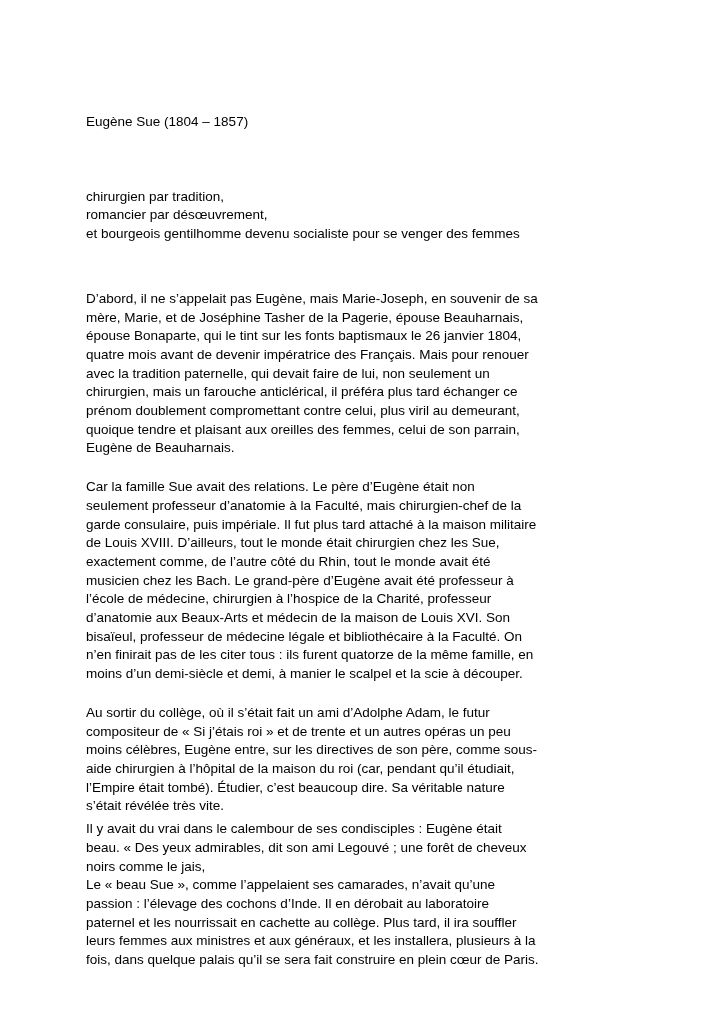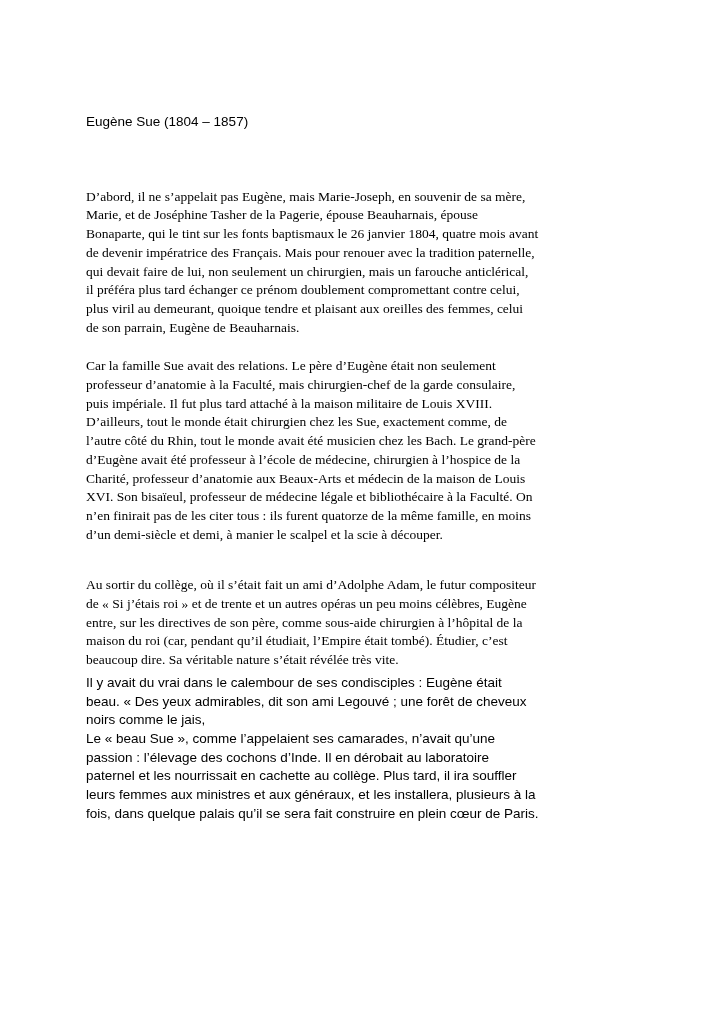--- a/index.html
+++ b/index.html
@@ -12,33 +12,38 @@
     color: #000000;
     font-family: "Liberation Sans", "DejaVu Sans", sans-serif;
     font-size: 13.5px;
     line-height: 18.7px;
     padding: 113px 85px 0 86px;
     overflow: hidden;
   }
   .title { margin: 0 0 56px 0; }
   .epigraph { margin: 0 0 46px 0; }
   .epigraph p { margin: 0; }
-  .para { margin: 0 0 20px 0; font-family: Liberation Serif, serif; }
-  .para.pre-heading { margin-bottom: 32px; }
+  .para { margin: 0 0 20px 0; }
+  .para.pre-heading { margin-bottom: 20px; }
   .heading { font-weight: bold; margin: 12px 0 31px 0; }
   .para.small-gap { margin-bottom: 4px; }
   .para-group p { margin: 0; }
 </style>
 </head>
 <body>
 
 <div class="page">
 
   <p class="title">Eugène Sue (1804 – 1857)</p>
 
+  <div class="epigraph">
+    <p>chirurgien par tradition,</p>
+    <p>romancier par désœuvrement,</p>
+    <p>et bourgeois gentilhomme devenu socialiste pour se venger des femmes</p>
+  </div>
 
   <p class="para">D’abord, il ne s’appelait pas Eugène, mais Marie-Joseph, en souvenir de sa mère, Marie, et de Joséphine Tasher de la Pagerie, épouse Beauharnais, épouse Bonaparte, qui le tint sur les fonts baptismaux le 26 janvier 1804, quatre mois avant de devenir impératrice des Français. Mais pour renouer avec la tradition paternelle, qui devait faire de lui, non seulement un chirurgien, mais un farouche anticlérical, il préféra plus tard échanger ce prénom doublement compromettant contre celui, plus viril au demeurant, quoique tendre et plaisant aux oreilles des femmes, celui de son parrain, Eugène de Beauharnais.</p>
 
   <p class="para pre-heading">Car la famille Sue avait des relations. Le père d’Eugène était non seulement professeur d’anatomie à la Faculté, mais chirurgien-chef de la garde consulaire, puis impériale. Il fut plus tard attaché à la maison militaire de Louis XVIII. D’ailleurs, tout le monde était chirurgien chez les Sue, exactement comme, de l’autre côté du Rhin, tout le monde avait été musicien chez les Bach. Le grand-père d’Eugène avait été professeur à l’école de médecine, chirurgien à l’hospice de la Charité, professeur d’anatomie aux Beaux-Arts et médecin de la maison de Louis XVI. Son bisaïeul, professeur de médecine légale et bibliothécaire à la Faculté. On n’en finirait pas de les citer tous : ils furent quatorze de la même famille, en moins d’un demi-siècle et demi, à manier le scalpel et la scie à découper.</p>
 
 
   <p class="para small-gap">Au sortir du collège, où il s’était fait un ami d’Adolphe Adam, le futur compositeur de « Si j’étais roi » et de trente et un autres opéras un peu moins célèbres, Eugène entre, sur les directives de son père, comme sous-aide chirurgien à l’hôpital de la maison du roi (car, pendant qu’il étudiait, l’Empire était tombé). Étudier, c’est beaucoup dire. Sa véritable nature s’était révélée très vite.</p>
 
   <div class="para-group">
     <p>Il y avait du vrai dans le calembour de ses condisciples : Eugène était beau. « Des yeux admirables, dit son ami Legouvé ; une forêt de cheveux noirs comme le jais,</p>

